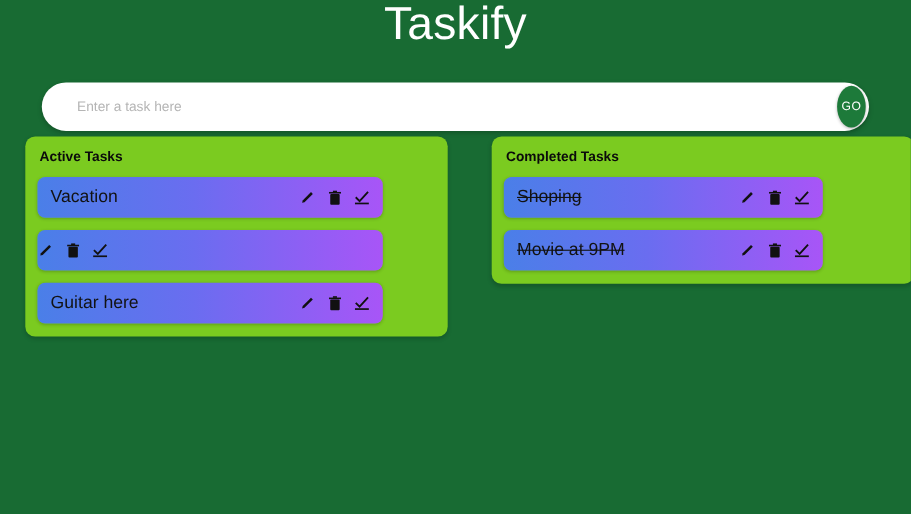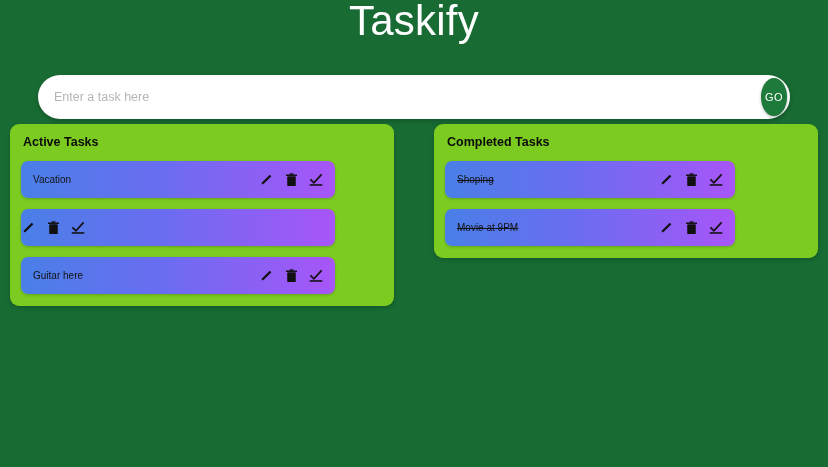--- a/index.html
+++ b/index.html
@@ -38,21 +38,21 @@
   .addbar {
     position: absolute;
     inset: 0;
     background: #ffffff;
     border-radius: 22px;
     box-shadow: 0 2px 5px rgba(0,0,0,0.22);
   }
 
   .task-input {
     position: absolute;
-    left: 16px;
+    left: 32px;
     top: 0;
     width: 690px;
     height: 44px;
     border: none;
     outline: none;
     background: transparent;
     font-family: "Liberation Sans", sans-serif;
     font-size: 12.5px;
     color: #333;
   }
@@ -85,20 +85,21 @@
     left: 0;
     width: 828px;
   }
 
   .panel {
     position: absolute;
     background: #7bcb20;
     border-radius: 9px;
     padding: 11px 11px 12px 11px;
     box-shadow: 0 2px 4px rgba(0,0,0,0.18);
+    margin-left: 13px;
   }
 
   .panel-active    { left: 10px;  width: 384px; }
   .panel-completed { left: 434px; width: 384px; }
 
   .panel-title {
     color: #0b0b0b;
     font-size: 12.5px;
     font-weight: bold;
     margin-bottom: 12px;
@@ -116,21 +117,21 @@
     display: flex;
     align-items: center;
     box-shadow: 0 1px 3px rgba(0,0,0,0.2);
   }
   .panel-active .task-row    { width: 314px; }
   .panel-completed .task-row { width: 290px; }
 
   .task-label {
     flex: 1 1 auto;
     padding-left: 12px;
-    font-size: 10px;
+    font-size: 16px;
     color: #121212;
     white-space: nowrap;
     overflow: hidden;
     text-overflow: ellipsis;
   }
   .task-row.done .task-label { text-decoration: line-through; }
 
   .task-actions {
     display: flex;
     align-items: center;

